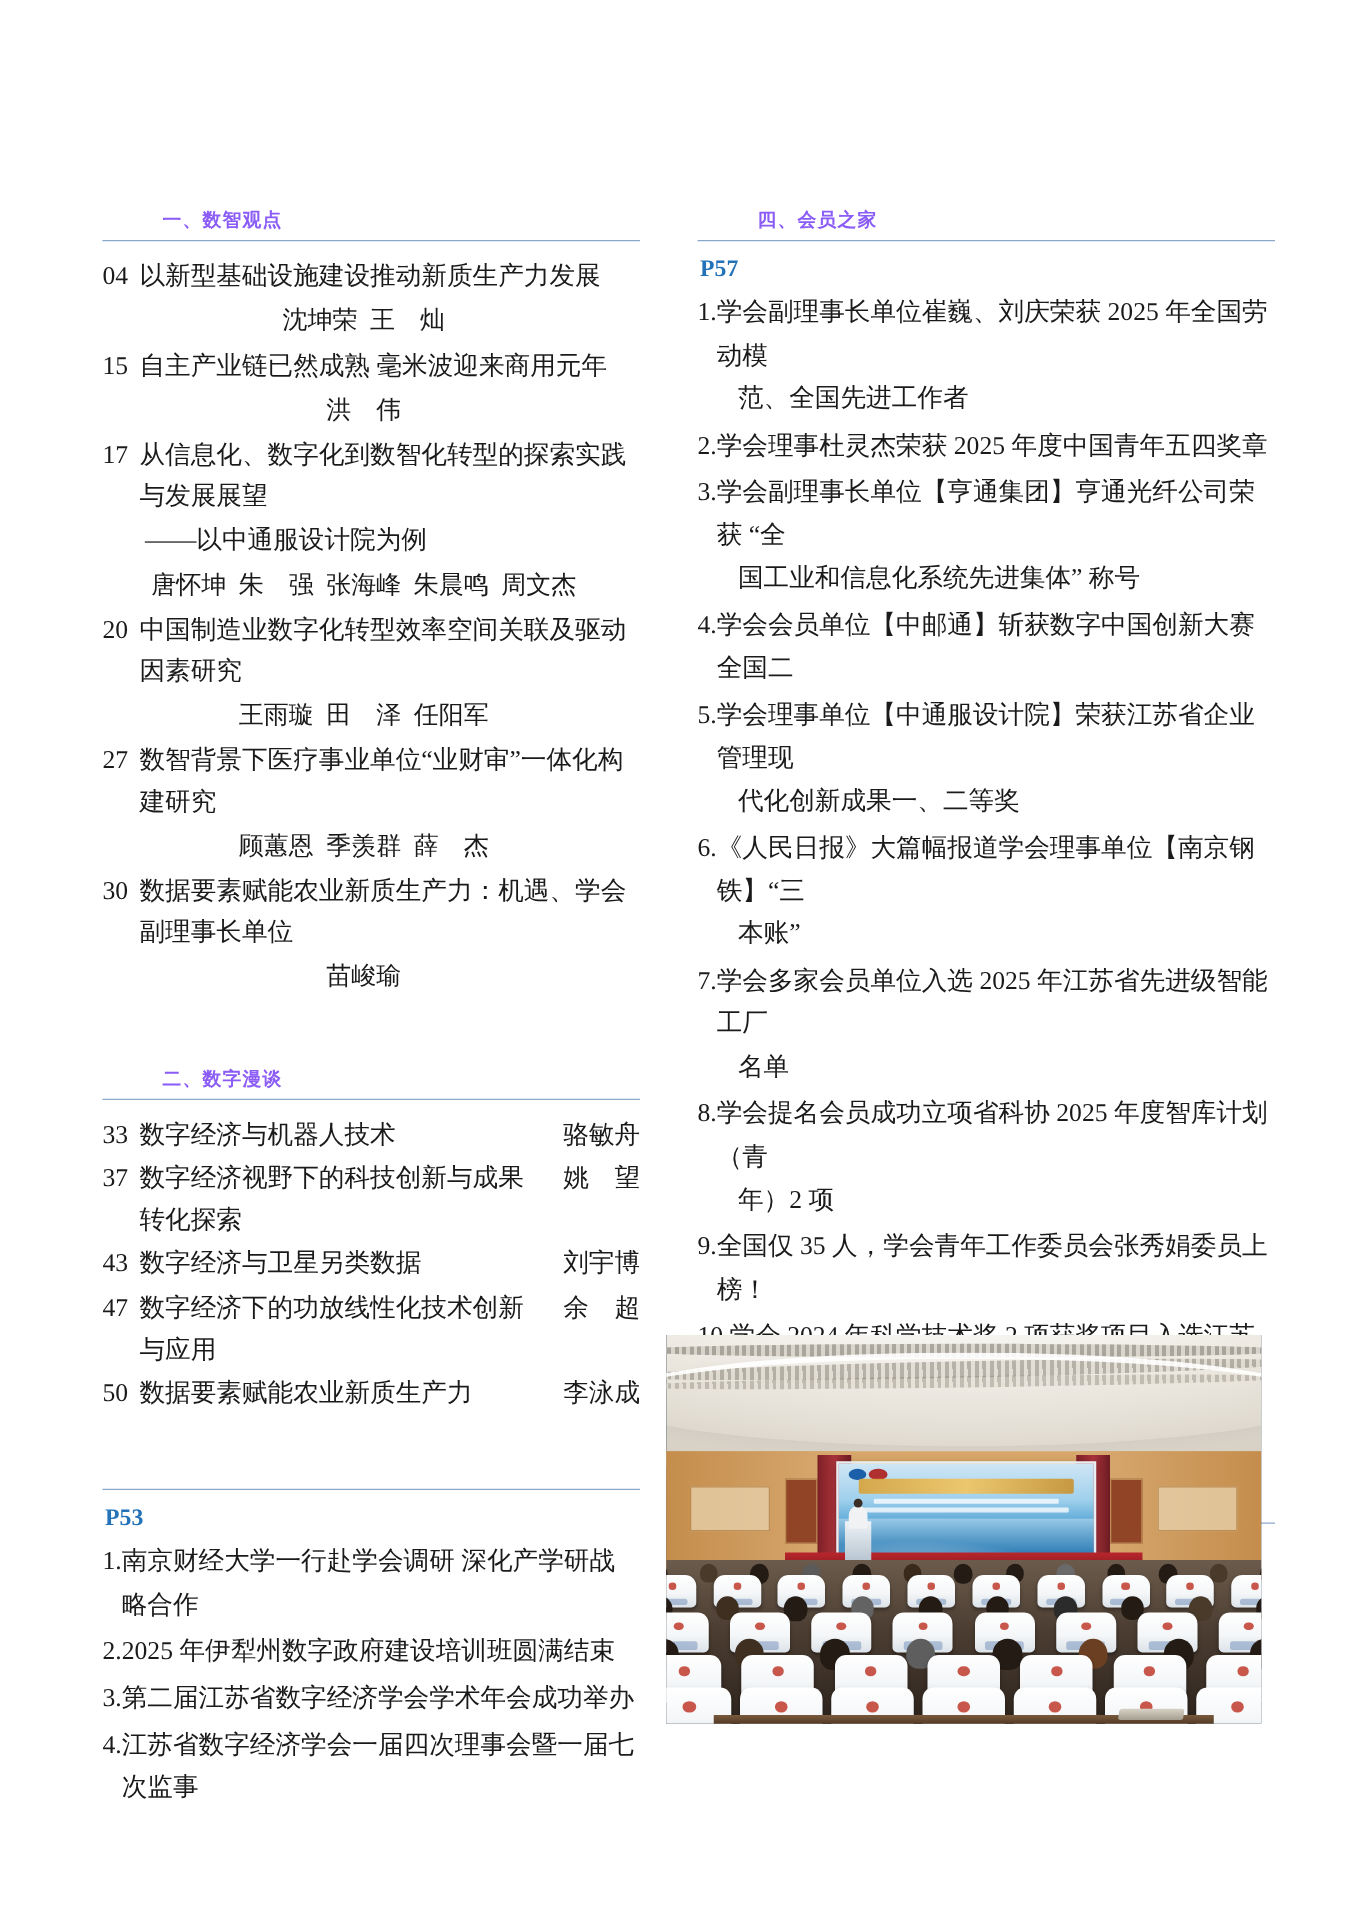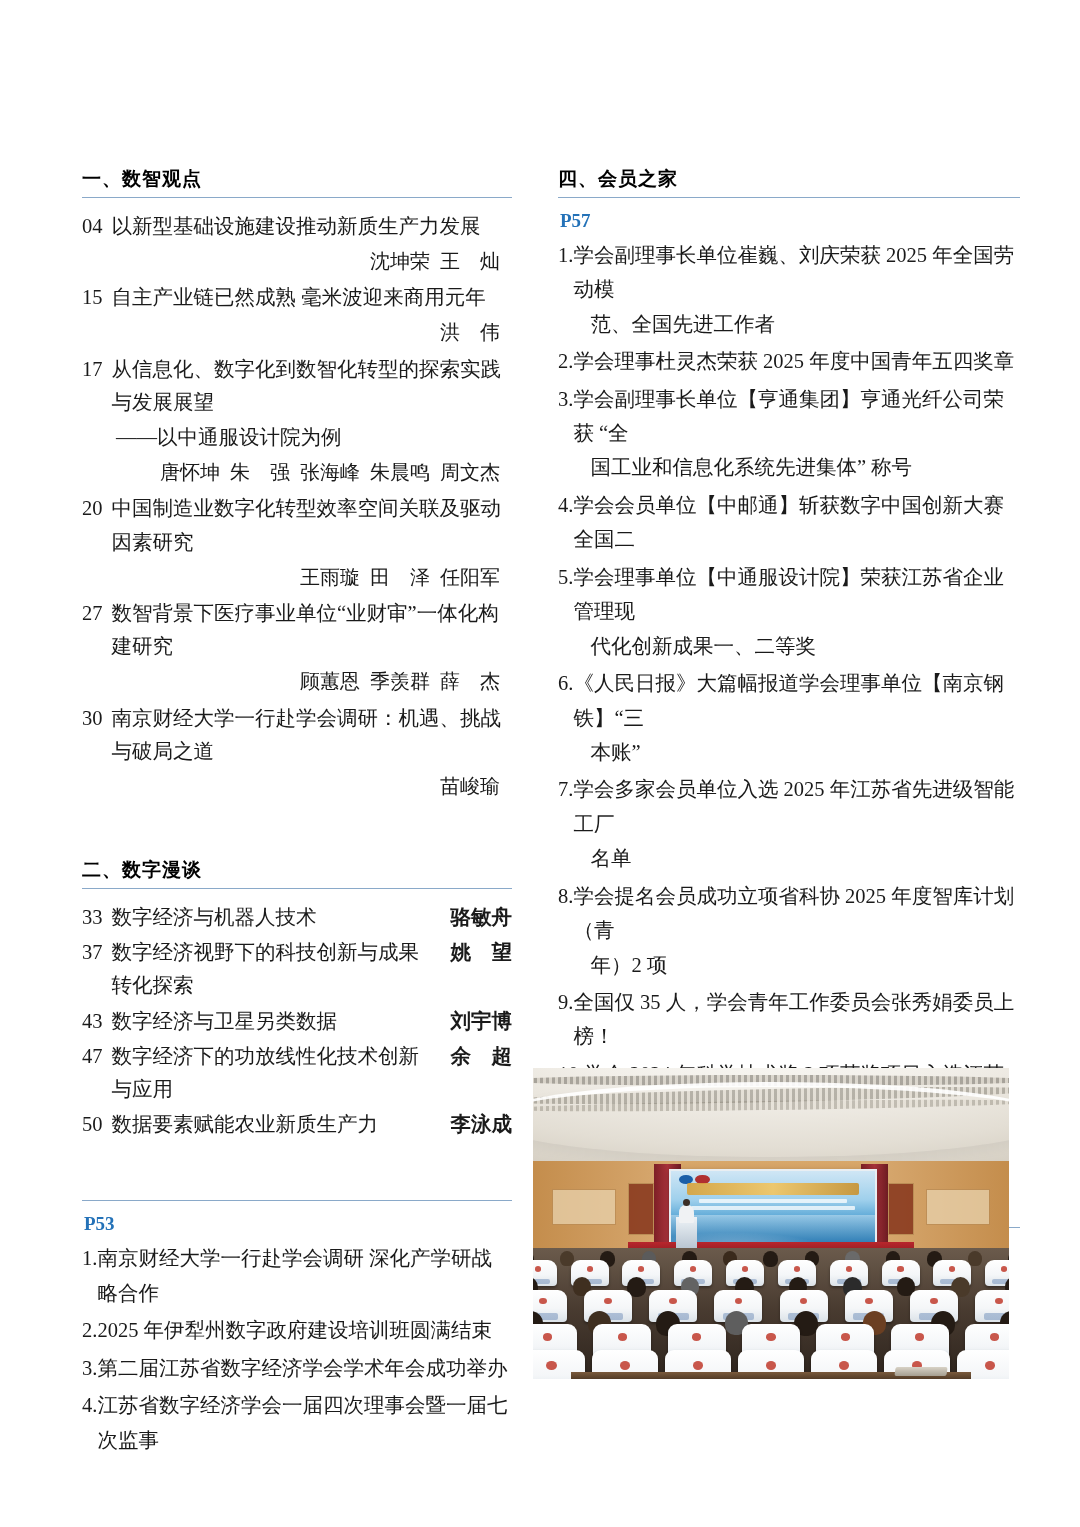--- a/index.html
+++ b/index.html
@@ -30,51 +30,51 @@
     display:flex;gap:46px;align-items:flex-start;
   }
   .col{width:430px;flex:0 0 430px;}
   .col-right{width:462px;flex:0 0 462px;}
 
   
   .section{margin-bottom:4px;}
   .sec-head{
     display:block;
     font-family:"Liberation Sans","DejaVu Sans",sans-serif;
-    font-size:19px;font-weight:bold;
-    color:#000000;
+    font-size:15px;font-weight:bold;
+    color:#8b5cf6;
     letter-spacing:1px;
     line-height:1.15;
     padding-bottom:4px;
     white-space:nowrap;
+    margin-left:48px;
   }
   .sec-rule{
     height:0;border:0;border-top:1.6px solid #8aa9c9;
     margin:3px 0 12px 0;width:100%;
   }
 
   
   .entry{
     font-size:20.5px;line-height:1.62;
     margin:0 0 2px 0;
     display:flex;gap:9px;align-items:baseline;
   }
   .entry-page{flex:0 0 auto;font-family:"Liberation Serif",serif;}
   .entry-title{flex:1 1 auto;}
   .entry-author-inline{
     flex:0 0 auto;margin-left:auto;padding-left:14px;
     white-space:pre;
-    font-weight:bold;
   }
   .entry-sub{
     font-size:20.5px;line-height:1.62;margin:0 0 2px 34px;
   }
   .authors{
     font-size:20px;line-height:1.66;
-    text-align:right;margin:0 12px 3px 0;
+    text-align:center;margin:0 12px 3px 0;
     white-space:pre;
   }
 
   
   .pmark{
     color:#2472b8;font-weight:bold;font-size:19px;
     font-family:"Liberation Serif",serif;
     margin:2px 0 6px 2px;
   }
   .nitem{
@@ -225,21 +225,21 @@
         <div class="authors">王雨璇  田    泽  任阳军</div>
 
         <div class="entry">
           <span class="entry-page">27</span>
           <span class="entry-title">数智背景下医疗事业单位“业财审”一体化构建研究</span>
         </div>
         <div class="authors">顾蕙恩  季羡群  薛    杰</div>
 
         <div class="entry">
           <span class="entry-page">30</span>
-          <span class="entry-title">南京财经大学一行赴学会调研：机遇、挑战与破局之道</span>
+          <span class="entry-title">数据要素赋能农业新质生产力：机遇、学会副理事长单位</span>
         </div>
         <div class="authors">苗峻瑜</div>
       </div>
 
       <div class="gap-lg"></div>
 
       <div class="section">
         <div class="sec-head">
           <span>二、</span><span>数字漫谈</span>
         </div>

